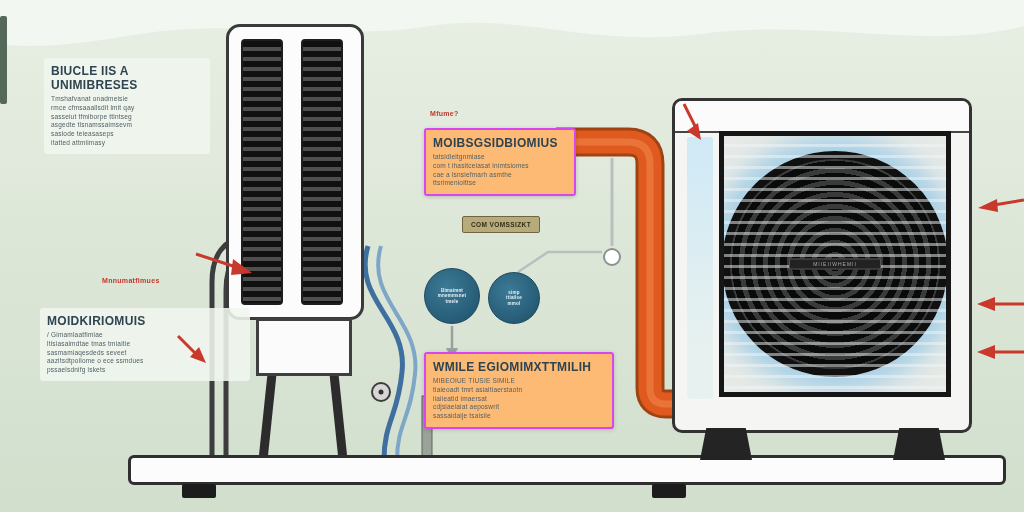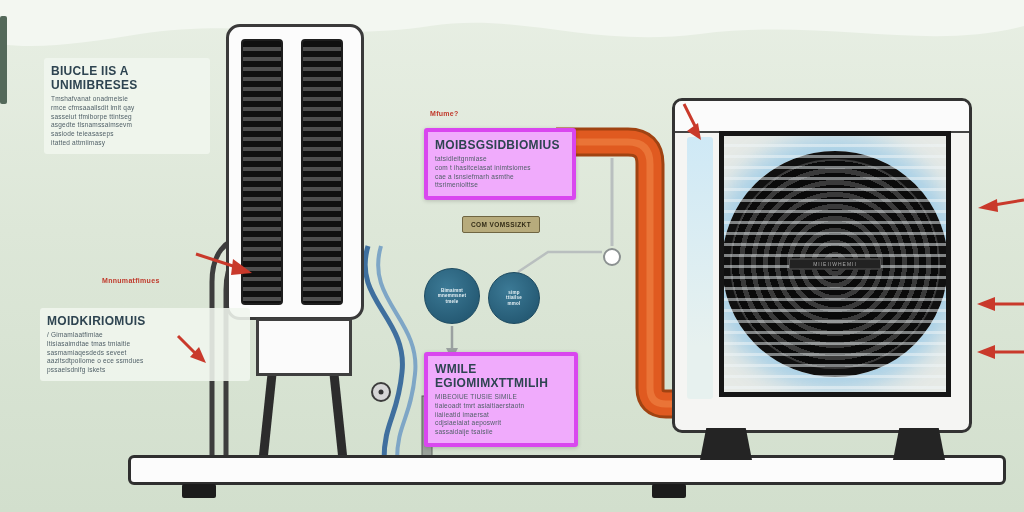--- a/index.html
+++ b/index.html
@@ -7,21 +7,21 @@
   body {
     font-family: "Liberation Sans", sans-serif;
     background: linear-gradient(180deg, #e8efe4 0%, #dde7d8 45%, #d2dfcd 100%);
     position: relative;
   }
   .layer { position:absolute; left:0; top:0; width:1024px; height:512px; }
   svg.layer { pointer-events:none; }
 
   
   .tb { position:absolute; z-index:3; padding:6px 7px; background:rgba(240,246,238,0.88); border-radius:3px; }
-  .tb.boxed { background:#f0abfc; box-shadow:0 1px 4px rgba(0,0,0,0.18); border:4px solid #d946ef; }
+  .tb.boxed { background:#fdba74; box-shadow:0 1px 4px rgba(0,0,0,0.18); border:2px solid #d946ef; }
   .tb-h { font-size:12px; font-weight:700; color:#2e4451; letter-spacing:0.3px; margin-bottom:3px; }
   .tb-l { font-size:6.5px; line-height:8.8px; font-weight:500; color:#4e5e66; letter-spacing:0.2px; }
 
   .red-label { position:absolute; z-index:4; color:#c0392b; font-size:7px; font-weight:700; letter-spacing:0.3px; }
 
   .tag { position:absolute; z-index:3; background:#b7ab7c; border:1px solid #6f6542; color:#332c17;
          font-size:6.5px; font-weight:700; padding:4px 8px; border-radius:2px; letter-spacing:0.4px; }
 
   .blue-circle { position:absolute; z-index:3; border-radius:50%; background:radial-gradient(circle at 40% 35%, #3c7a96, #255a74 75%);
          border:1px solid #1d4a60; color:#e8f2f6; display:flex; flex-direction:column; align-items:center; justify-content:center;
@@ -142,21 +142,21 @@
 <div class="tb boxed" style="left:424px; top:128px; width:152px">
   <div class="tb-h">MOIBSGSIDBIOMIUS</div>
   <div class="tb-l">tatsidleitgnmiase</div>
   <div class="tb-l">com t ihasitceiasat inimtsiomes</div>
   <div class="tb-l">cae a lsnsiefmarh asmthe</div>
   <div class="tb-l">ttsrimeniolttse</div>
 </div>
 
 <div class="tag" style="left:462px; top:216px">COM VOMSSIZKT</div>
 
-<div class="tb boxed" style="left:424px; top:352px; width:154px">
+<div class="tb boxed" style="left:424px; top:352px; width:190px">
   <div class="tb-h">WMILE EGIOMIMXTTMILIH</div>
   <div class="tb-l">MIBEOIUE TIUSIE SIMILE</div>
   <div class="tb-l">tiaieoadt tmrt asiaitiaerstaotn</div>
   <div class="tb-l">iiaiieatid imaersat</div>
   <div class="tb-l">cdjsiaeiaiat aeposwrit</div>
   <div class="tb-l">sassaidaije tsaisiie</div>
 </div>
 
 <div class="red-label" style="left:430px; top:110px">Mfume?</div>
 <div class="red-label" style="left:102px; top:277px">Mnnumatfimues</div>

